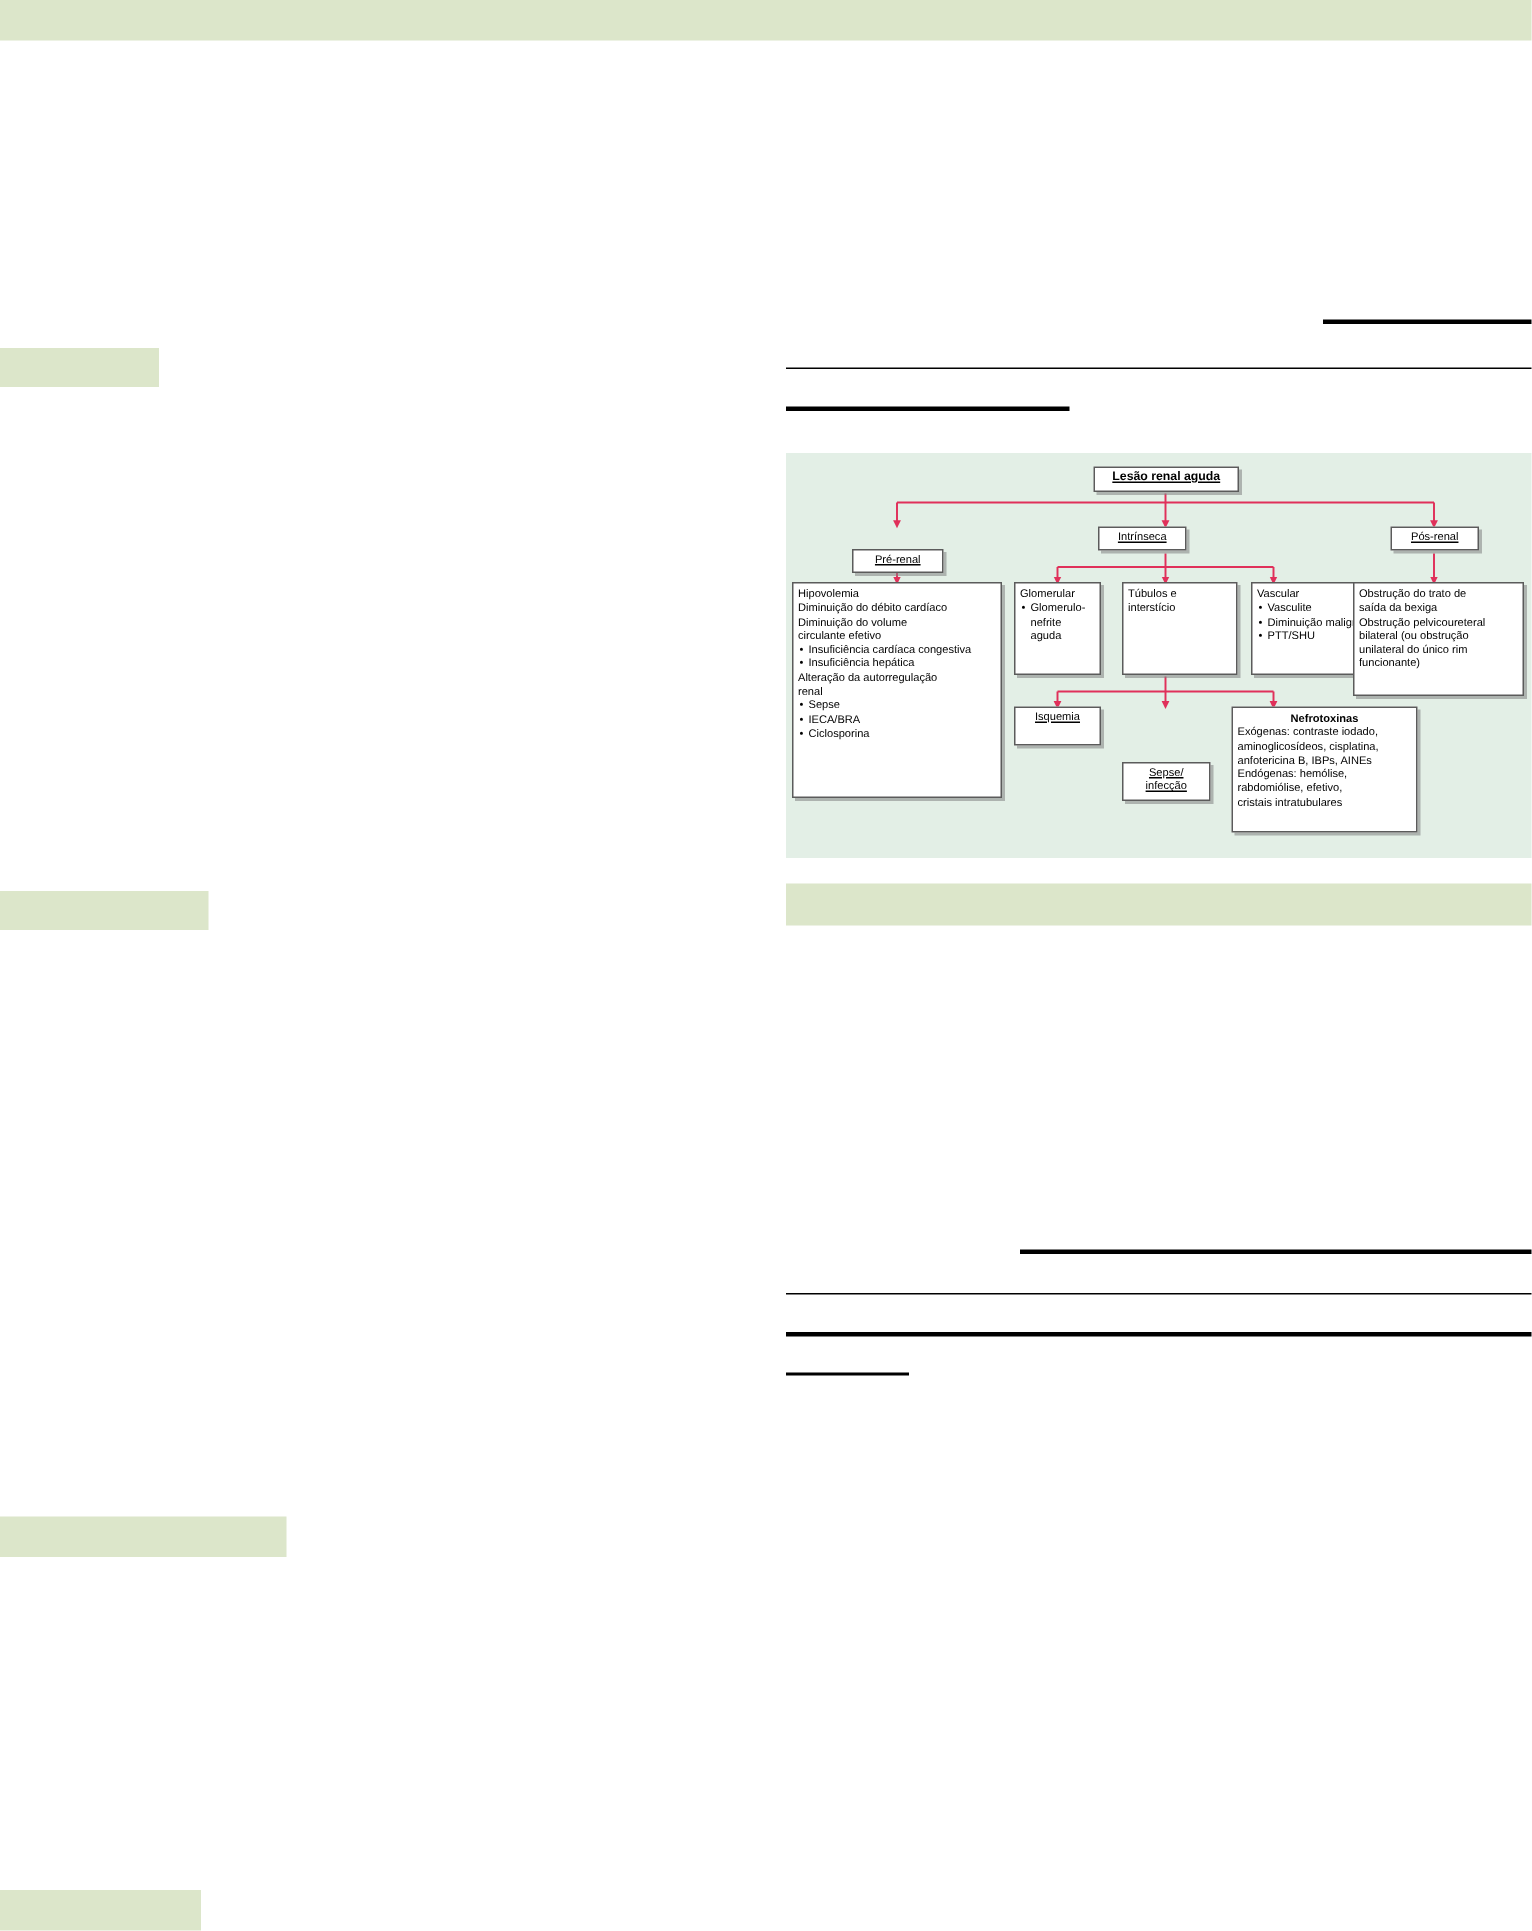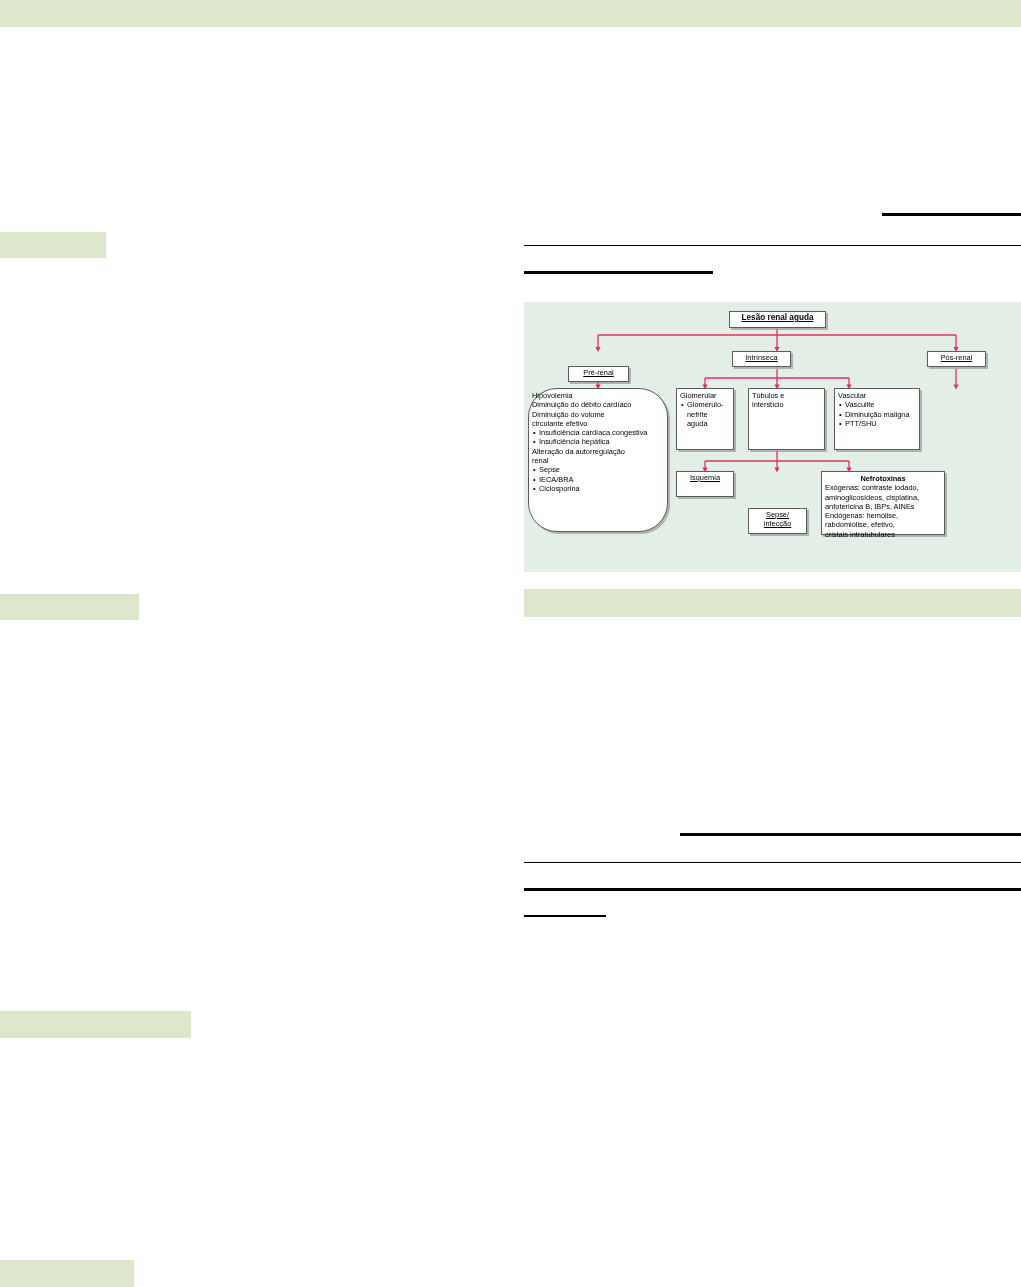--- a/index.html
+++ b/index.html
@@ -173,21 +173,21 @@
     </div>
 
     <div class="node center" style="left:208px; top:49px; width:59px; height:16px;">
       <span class="nlabel">Intrínseca</span>
     </div>
 
     <div class="node center" style="left:403px; top:49px; width:59px; height:16px;">
       <span class="nlabel">Pós-renal</span>
     </div>
 
-    <div class="node" style="left:4px; top:86px; width:140px; height:144px;border-radius:29px;">
+    <div class="node" style="left:4px; top:86px; width:140px; height:144px;">
       <span class="line">Hipovolemia</span>
       <span class="line">Diminuição do débito cardíaco</span>
       <span class="line">Diminuição do volume</span>
       <span class="line">circulante efetivo</span>
       <ul>
         <li>Insuficiência cardíaca congestiva</li>
         <li>Insuficiência hepática</li>
       </ul>
       <span class="line">Alteração da autorregulação</span>
       <span class="line">renal</span>
@@ -212,33 +212,41 @@
 
     <div class="node" style="left:310px; top:86px; width:86px; height:62px;">
       <span class="line">Vascular</span>
       <ul>
         <li>Vasculite</li>
         <li>Diminuição maligna</li>
         <li>PTT/SHU</li>
       </ul>
     </div>
 
+    <div class="node" style="left:378px; top:86px; width:114px; height:76px;">
+      <span class="line">Obstrução do trato de</span>
+      <span class="line">saída da bexiga</span>
+      <span class="line">Obstrução pelvicoureteral</span>
+      <span class="line">bilateral (ou obstrução</span>
+      <span class="line">unilateral do único rim</span>
+      <span class="line">funcionante)</span>
+    </div>
 
     <div class="node center" style="left:152px; top:169px; width:58px; height:26px;">
       <span class="nlabel">Isquemia</span>
     </div>
 
     <div class="node center" style="left:224px; top:169px; width:59px; height:26px;margin-top:37px;">
       <span style="text-align:center;">
         <span class="line">Sepse/</span>
         <span class="line">infecção</span>
       </span>
     </div>
 
-    <div class="node" style="left:297px; top:169px; width:124px; height:64px;">
+    <div class="node" style="left:297px; top:169px; width:124px; height:84px;">
       <span class="nhead">Nefrotoxinas</span>
       <span class="line">Exógenas: contraste iodado,</span>
       <span class="line">aminoglicosídeos, cisplatina,</span>
       <span class="line">anfotericina B, IBPs, AINEs</span>
       <span class="line">Endógenas: hemólise,</span>
       <span class="line">rabdomiólise, efetivo,</span>
       <span class="line">cristais intratubulares</span>
     </div>
 
   </div>

